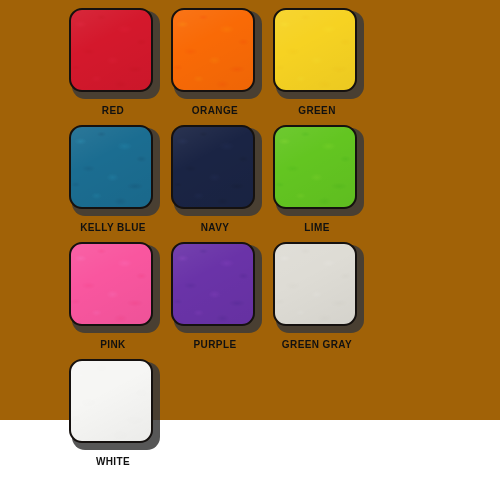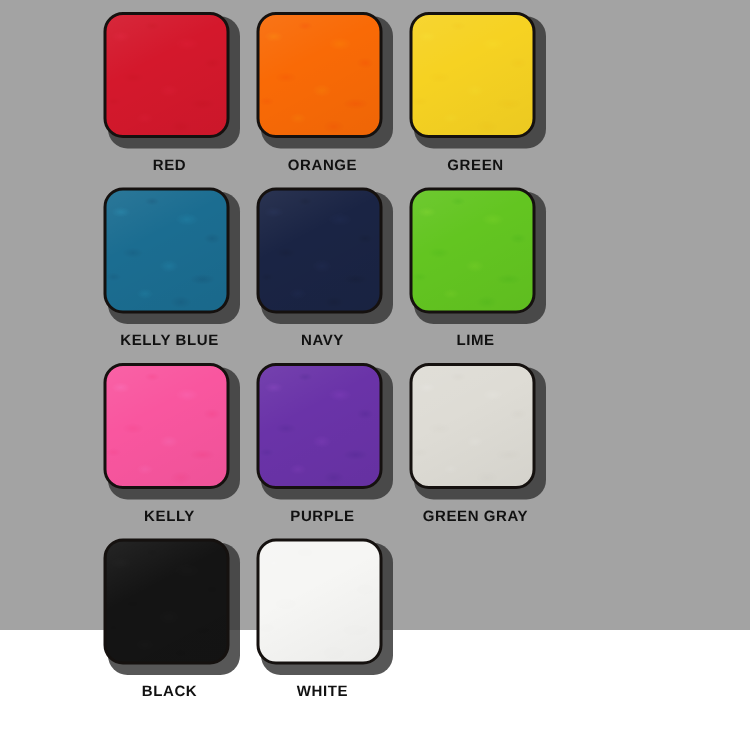--- a/index.html
+++ b/index.html
@@ -10,21 +10,21 @@
   body {
     width: 500px;
     height: 500px;
     font-family: "Liberation Sans", sans-serif;
     overflow: hidden;
   }
   #swatch-chart {
     position: relative;
     width: 500px;
     height: 420px;
-    background: #a3a3a3;
+    background: #a16207;
   }
   .swatch-grid {
     position: absolute;
     left: 62px;
     top: 8px;
     width: 396px;
     display: flex;
     flex-wrap: wrap;
     gap: 0px;
   }
@@ -176,21 +176,21 @@
 
     <div class="swatch-row">
       <div class="swatch-cell">
         <div class="swatch-chip-wrap">
           <div class="swatch-shadow"></div>
           <div class="swatch-chip" style="background-color: rgb(249, 86, 159);">
             <div class="swatch-texture"></div>
             <div class="swatch-sheen"></div>
           </div>
         </div>
-        <div class="swatch-label">KELLY</div>
+        <div class="swatch-label">PINK</div>
       </div>
       <div class="swatch-cell">
         <div class="swatch-chip-wrap">
           <div class="swatch-shadow"></div>
           <div class="swatch-chip" style="background-color: rgb(106, 51, 168);">
             <div class="swatch-texture"></div>
             <div class="swatch-sheen"></div>
           </div>
         </div>
         <div class="swatch-label">PURPLE</div>
@@ -201,30 +201,20 @@
           <div class="swatch-chip" style="background-color: rgb(222, 220, 213);">
             <div class="swatch-texture"></div>
             <div class="swatch-sheen"></div>
           </div>
         </div>
         <div class="swatch-label">GREEN GRAY</div>
       </div>
     </div>
 
     <div class="swatch-row">
-      <div class="swatch-cell">
-        <div class="swatch-chip-wrap">
-          <div class="swatch-shadow"></div>
-          <div class="swatch-chip" style="background-color: rgb(20, 20, 20);">
-            <div class="swatch-texture"></div>
-            <div class="swatch-sheen"></div>
-          </div>
-        </div>
-        <div class="swatch-label">BLACK</div>
-      </div>
       <div class="swatch-cell">
         <div class="swatch-chip-wrap">
           <div class="swatch-shadow"></div>
           <div class="swatch-chip" style="background-color: rgb(246, 246, 244);">
             <div class="swatch-texture"></div>
             <div class="swatch-sheen"></div>
           </div>
         </div>
         <div class="swatch-label">WHITE</div>
       </div>

